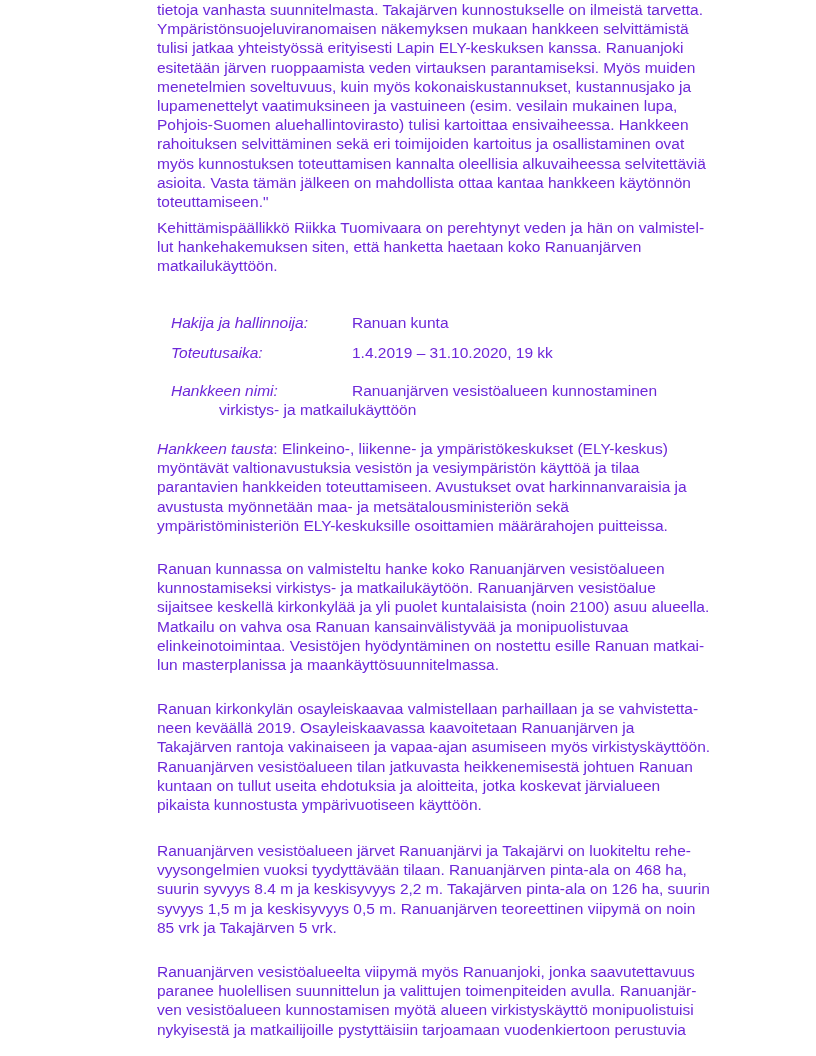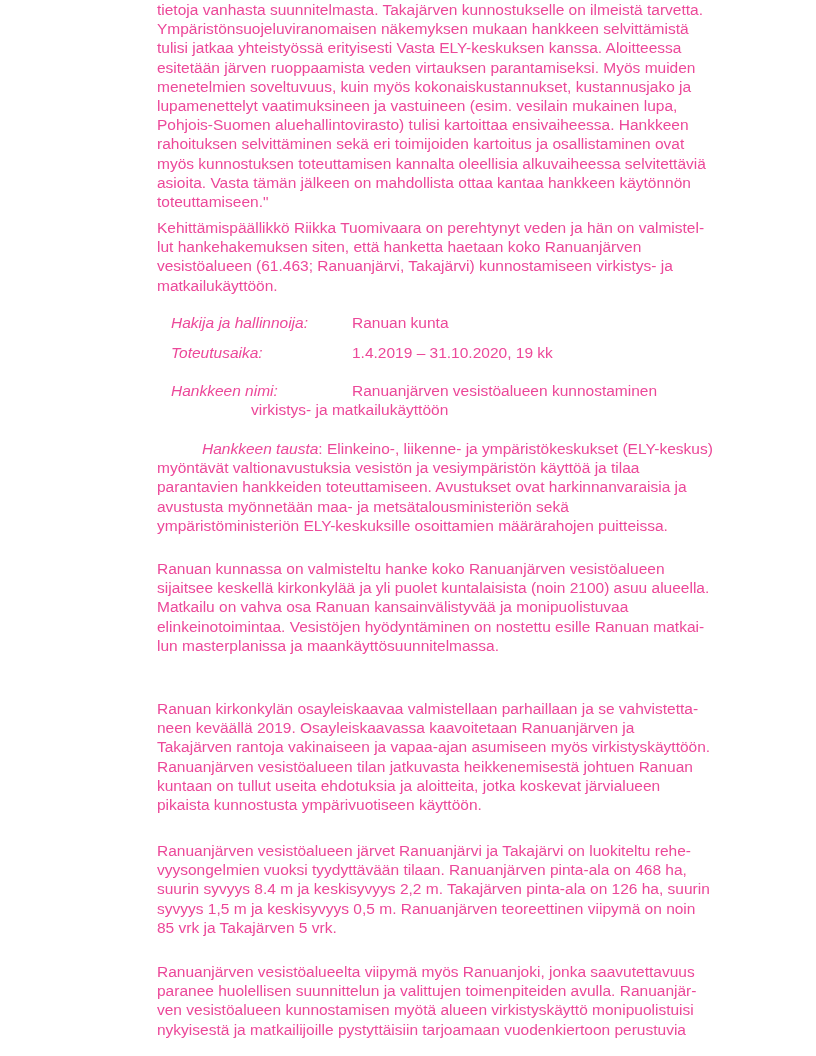--- a/index.html
+++ b/index.html
@@ -9,21 +9,21 @@
   }
   .page {
     position: relative;
     width: 816px;
     height: 1056px;
     background: #ffffff;
     overflow: hidden;
     font-family: "Liberation Sans", sans-serif;
     font-size: 15.5px;
     line-height: 19.2px;
-    color: #ec4899;
+    color: #6d28d9;
   }
   .para {
     position: absolute;
     left: 157px;
     white-space: nowrap;
   }
   .para .line { white-space: nowrap; }
   .detail-row {
     position: absolute;
     left: 171px;
@@ -37,48 +37,47 @@
     white-space: nowrap;
   }
   .detail-value {
     display: block;
     margin-left: 181px;
     white-space: nowrap;
     text-align: center;
   }
   .detail-value-line2 {
     display: block;
-    margin-left: 80px;
+    margin-left: 48px;
     white-space: nowrap;
   }
-  .italic { font-style: italic; margin-left: 45px; }
+  .italic { font-style: italic; }
 </style>
 </head>
 <body>
 
 <div class="page">
 
   <div class="para" style="top:0px">
       <div class="line">tietoja vanhasta suunnitelmasta. Takajärven kunnostukselle on ilmeistä tarvetta.</div>
       <div class="line">Ympäristönsuojeluviranomaisen näkemyksen mukaan hankkeen selvittämistä</div>
-      <div class="line">tulisi jatkaa yhteistyössä erityisesti Vasta ELY-keskuksen kanssa. Aloitteessa</div>
+      <div class="line">tulisi jatkaa yhteistyössä erityisesti Lapin ELY-keskuksen kanssa. Ranuanjoki</div>
       <div class="line">esitetään järven ruoppaamista veden virtauksen parantamiseksi. Myös muiden</div>
       <div class="line">menetelmien soveltuvuus, kuin myös kokonaiskustannukset, kustannusjako ja</div>
       <div class="line">lupamenettelyt vaatimuksineen ja vastuineen (esim. vesilain mukainen lupa,</div>
       <div class="line">Pohjois-Suomen aluehallintovirasto) tulisi kartoittaa ensivaiheessa. Hankkeen</div>
       <div class="line">rahoituksen selvittäminen sekä eri toimijoiden kartoitus ja osallistaminen ovat</div>
       <div class="line">myös kunnostuksen toteuttamisen kannalta oleellisia alkuvaiheessa selvitettäviä</div>
       <div class="line">asioita. Vasta tämän jälkeen on mahdollista ottaa kantaa hankkeen käytönnön</div>
       <div class="line">toteuttamiseen."</div>
     </div>
 
   <div class="para" style="top:218px">
       <div class="line">Kehittämispäällikkö Riikka Tuomivaara on perehtynyt veden ja hän on valmistel-</div>
       <div class="line">lut hankehakemuksen siten, että hanketta haetaan koko Ranuanjärven</div>
-      <div class="line">vesistöalueen (61.463; Ranuanjärvi, Takajärvi) kunnostamiseen virkistys- ja</div>
       <div class="line">matkailukäyttöön.</div>
     </div>
 
   <div class="detail-row" style="top:313px">
     <span class="detail-label">Hakija ja hallinnoija:</span>
     <span class="detail-value">Ranuan kunta</span>
   </div>
 
   <div class="detail-row" style="top:343px">
     <span class="detail-label">Toteutusaika:</span>
@@ -98,20 +97,21 @@
     <div>
         <div class="line">myöntävät valtionavustuksia vesistön ja vesiympäristön käyttöä ja tilaa</div>
         <div class="line">parantavien hankkeiden toteuttamiseen. Avustukset ovat harkinnanvaraisia ja</div>
         <div class="line">avustusta myönnetään maa- ja metsätalousministeriön sekä</div>
         <div class="line">ympäristöministeriön ELY-keskuksille osoittamien määrärahojen puitteissa.</div>
       </div>
   </div>
 
   <div class="para" style="top:559px">
       <div class="line">Ranuan kunnassa on valmisteltu hanke koko Ranuanjärven vesistöalueen</div>
+      <div class="line">kunnostamiseksi virkistys- ja matkailukäytöön. Ranuanjärven vesistöalue</div>
       <div class="line">sijaitsee keskellä kirkonkylää ja yli puolet kuntalaisista (noin 2100) asuu alueella.</div>
       <div class="line">Matkailu on vahva osa Ranuan kansainvälistyvää ja monipuolistuvaa</div>
       <div class="line">elinkeinotoimintaa. Vesistöjen hyödyntäminen on nostettu esille Ranuan matkai-</div>
       <div class="line">lun masterplanissa ja maankäyttösuunnitelmassa.</div>
     </div>
 
   <div class="para" style="top:699px">
       <div class="line">Ranuan kirkonkylän osayleiskaavaa valmistellaan parhaillaan ja se vahvistetta-</div>
       <div class="line">neen keväällä 2019. Osayleiskaavassa kaavoitetaan Ranuanjärven ja</div>
       <div class="line">Takajärven rantoja vakinaiseen ja vapaa-ajan asumiseen myös virkistyskäyttöön.</div>

